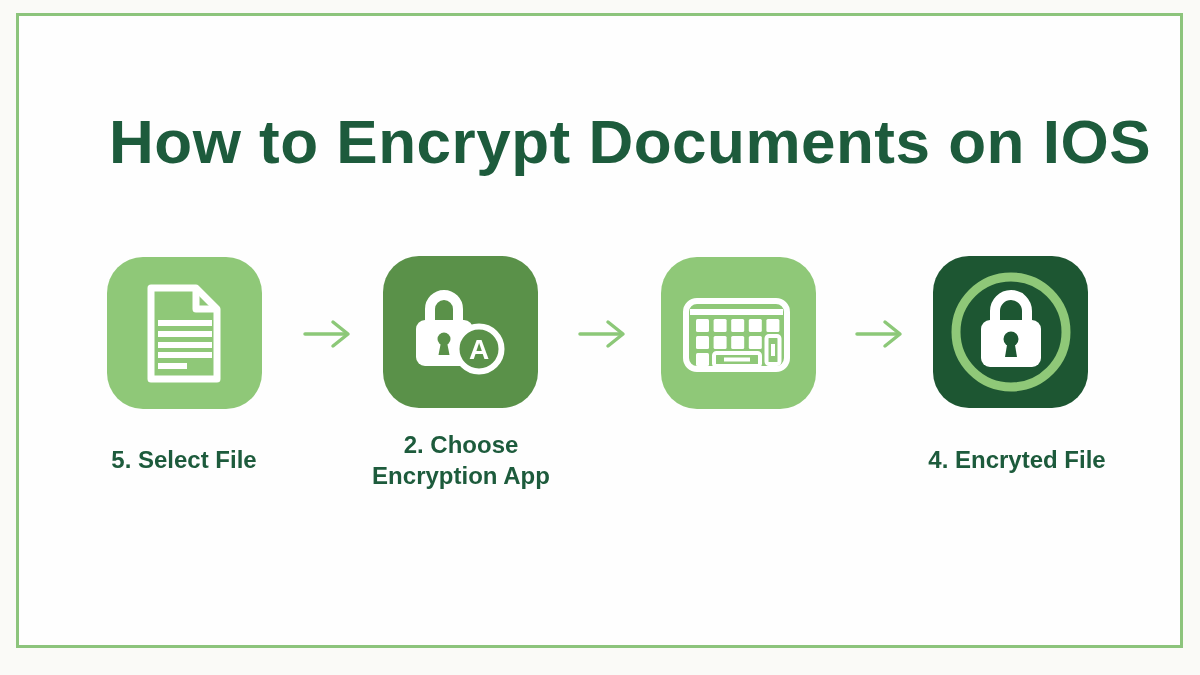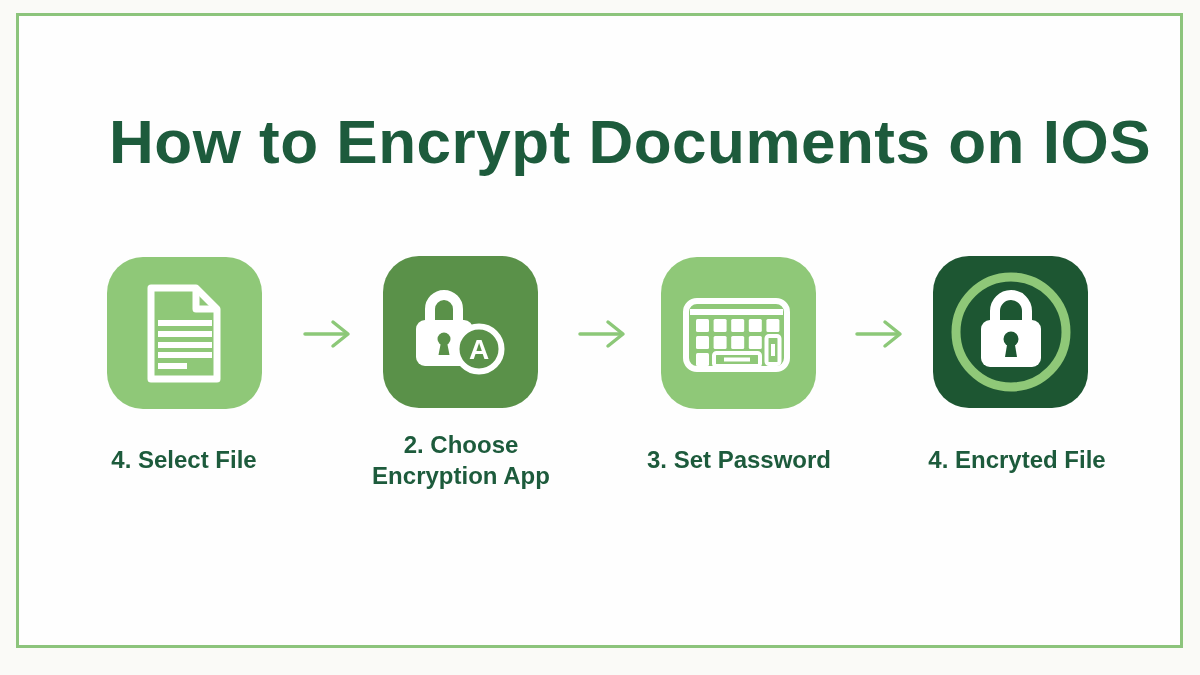--- a/index.html
+++ b/index.html
@@ -114,18 +114,17 @@
   </svg>
   <svg class="arrow arrow-2" viewBox="0 0 52 36">
     <line x1="3" y1="18" x2="44" y2="18" stroke="#8cc878" stroke-width="3.5" stroke-linecap="round"></line>
     <polyline points="31,6 46,18 31,30" fill="none" stroke="#8cc878" stroke-width="3.5" stroke-linecap="round" stroke-linejoin="round"></polyline>
   </svg>
   <svg class="arrow arrow-3" viewBox="0 0 52 36">
     <line x1="3" y1="18" x2="44" y2="18" stroke="#8cc878" stroke-width="3.5" stroke-linecap="round"></line>
     <polyline points="31,6 46,18 31,30" fill="none" stroke="#8cc878" stroke-width="3.5" stroke-linecap="round" stroke-linejoin="round"></polyline>
   </svg>
 
-  <div class="label label-1">4. Select File</div>
+  <div class="label label-1">5. Select File</div>
   <div class="label label-2">2. Choose
 Encryption App</div>
-  <div class="label label-3">3. Set Password</div>
   <div class="label label-4">4. Encryted File</div>
 </div>
 
 </body></html>

